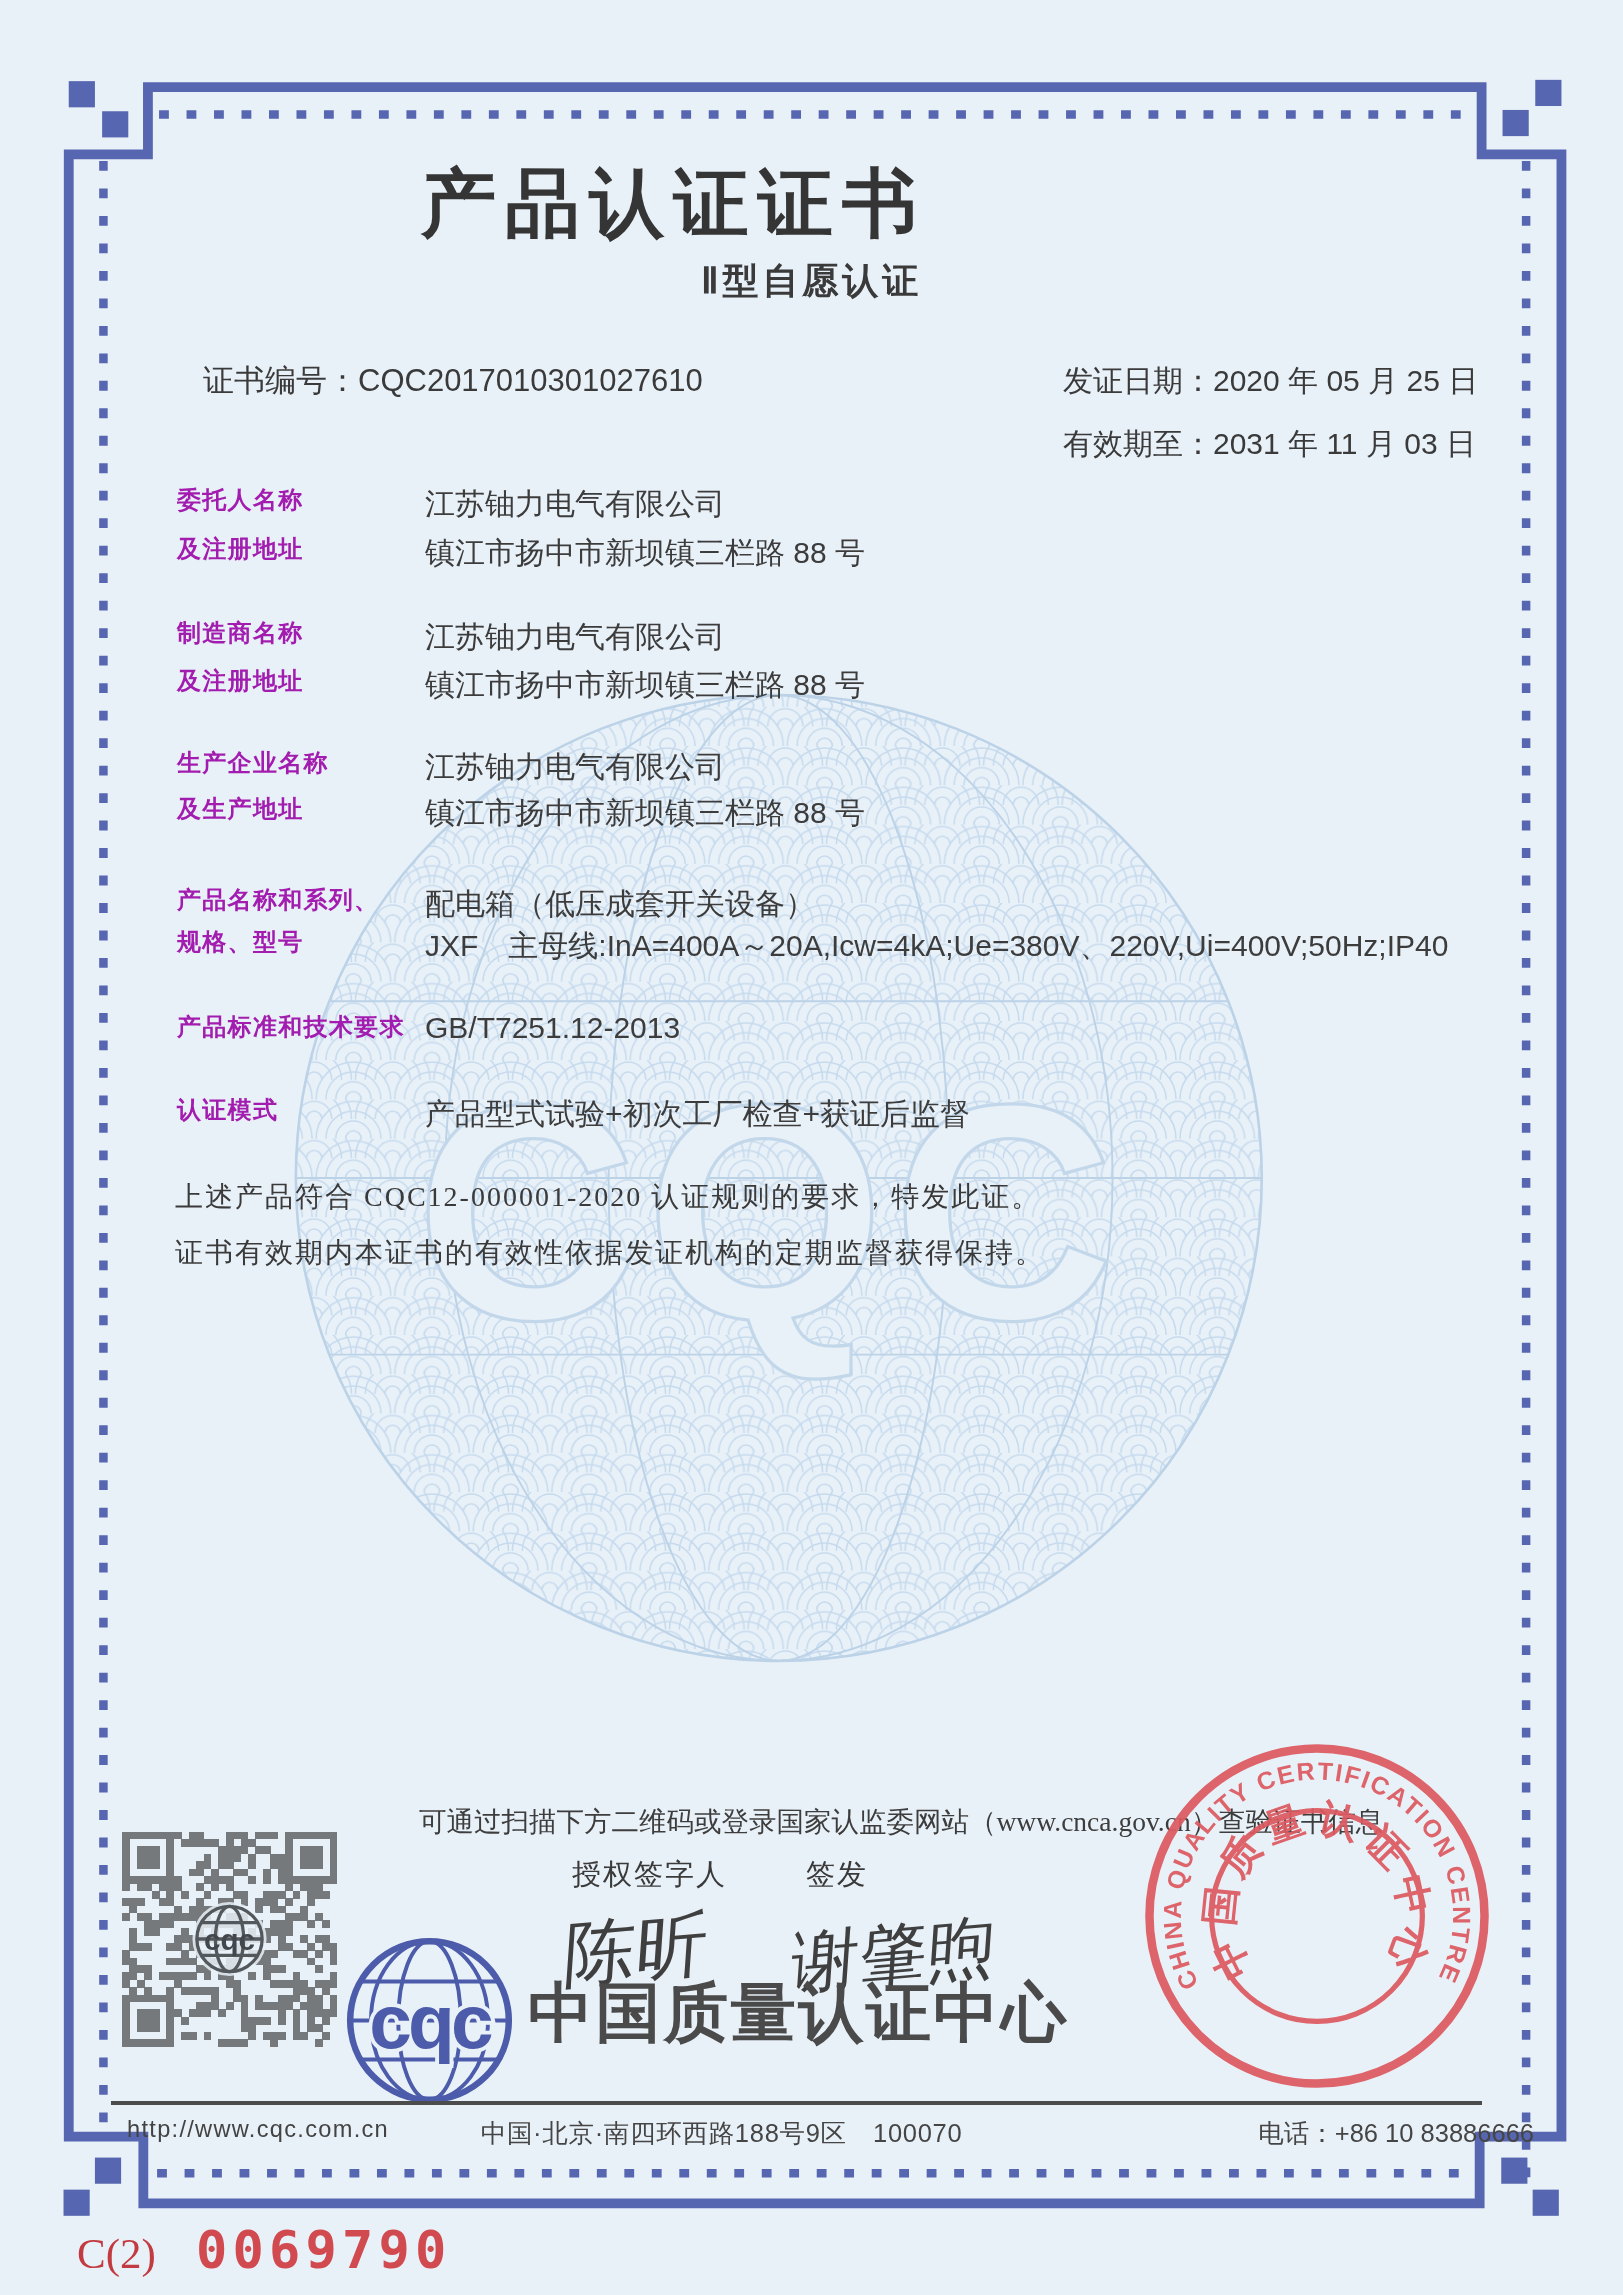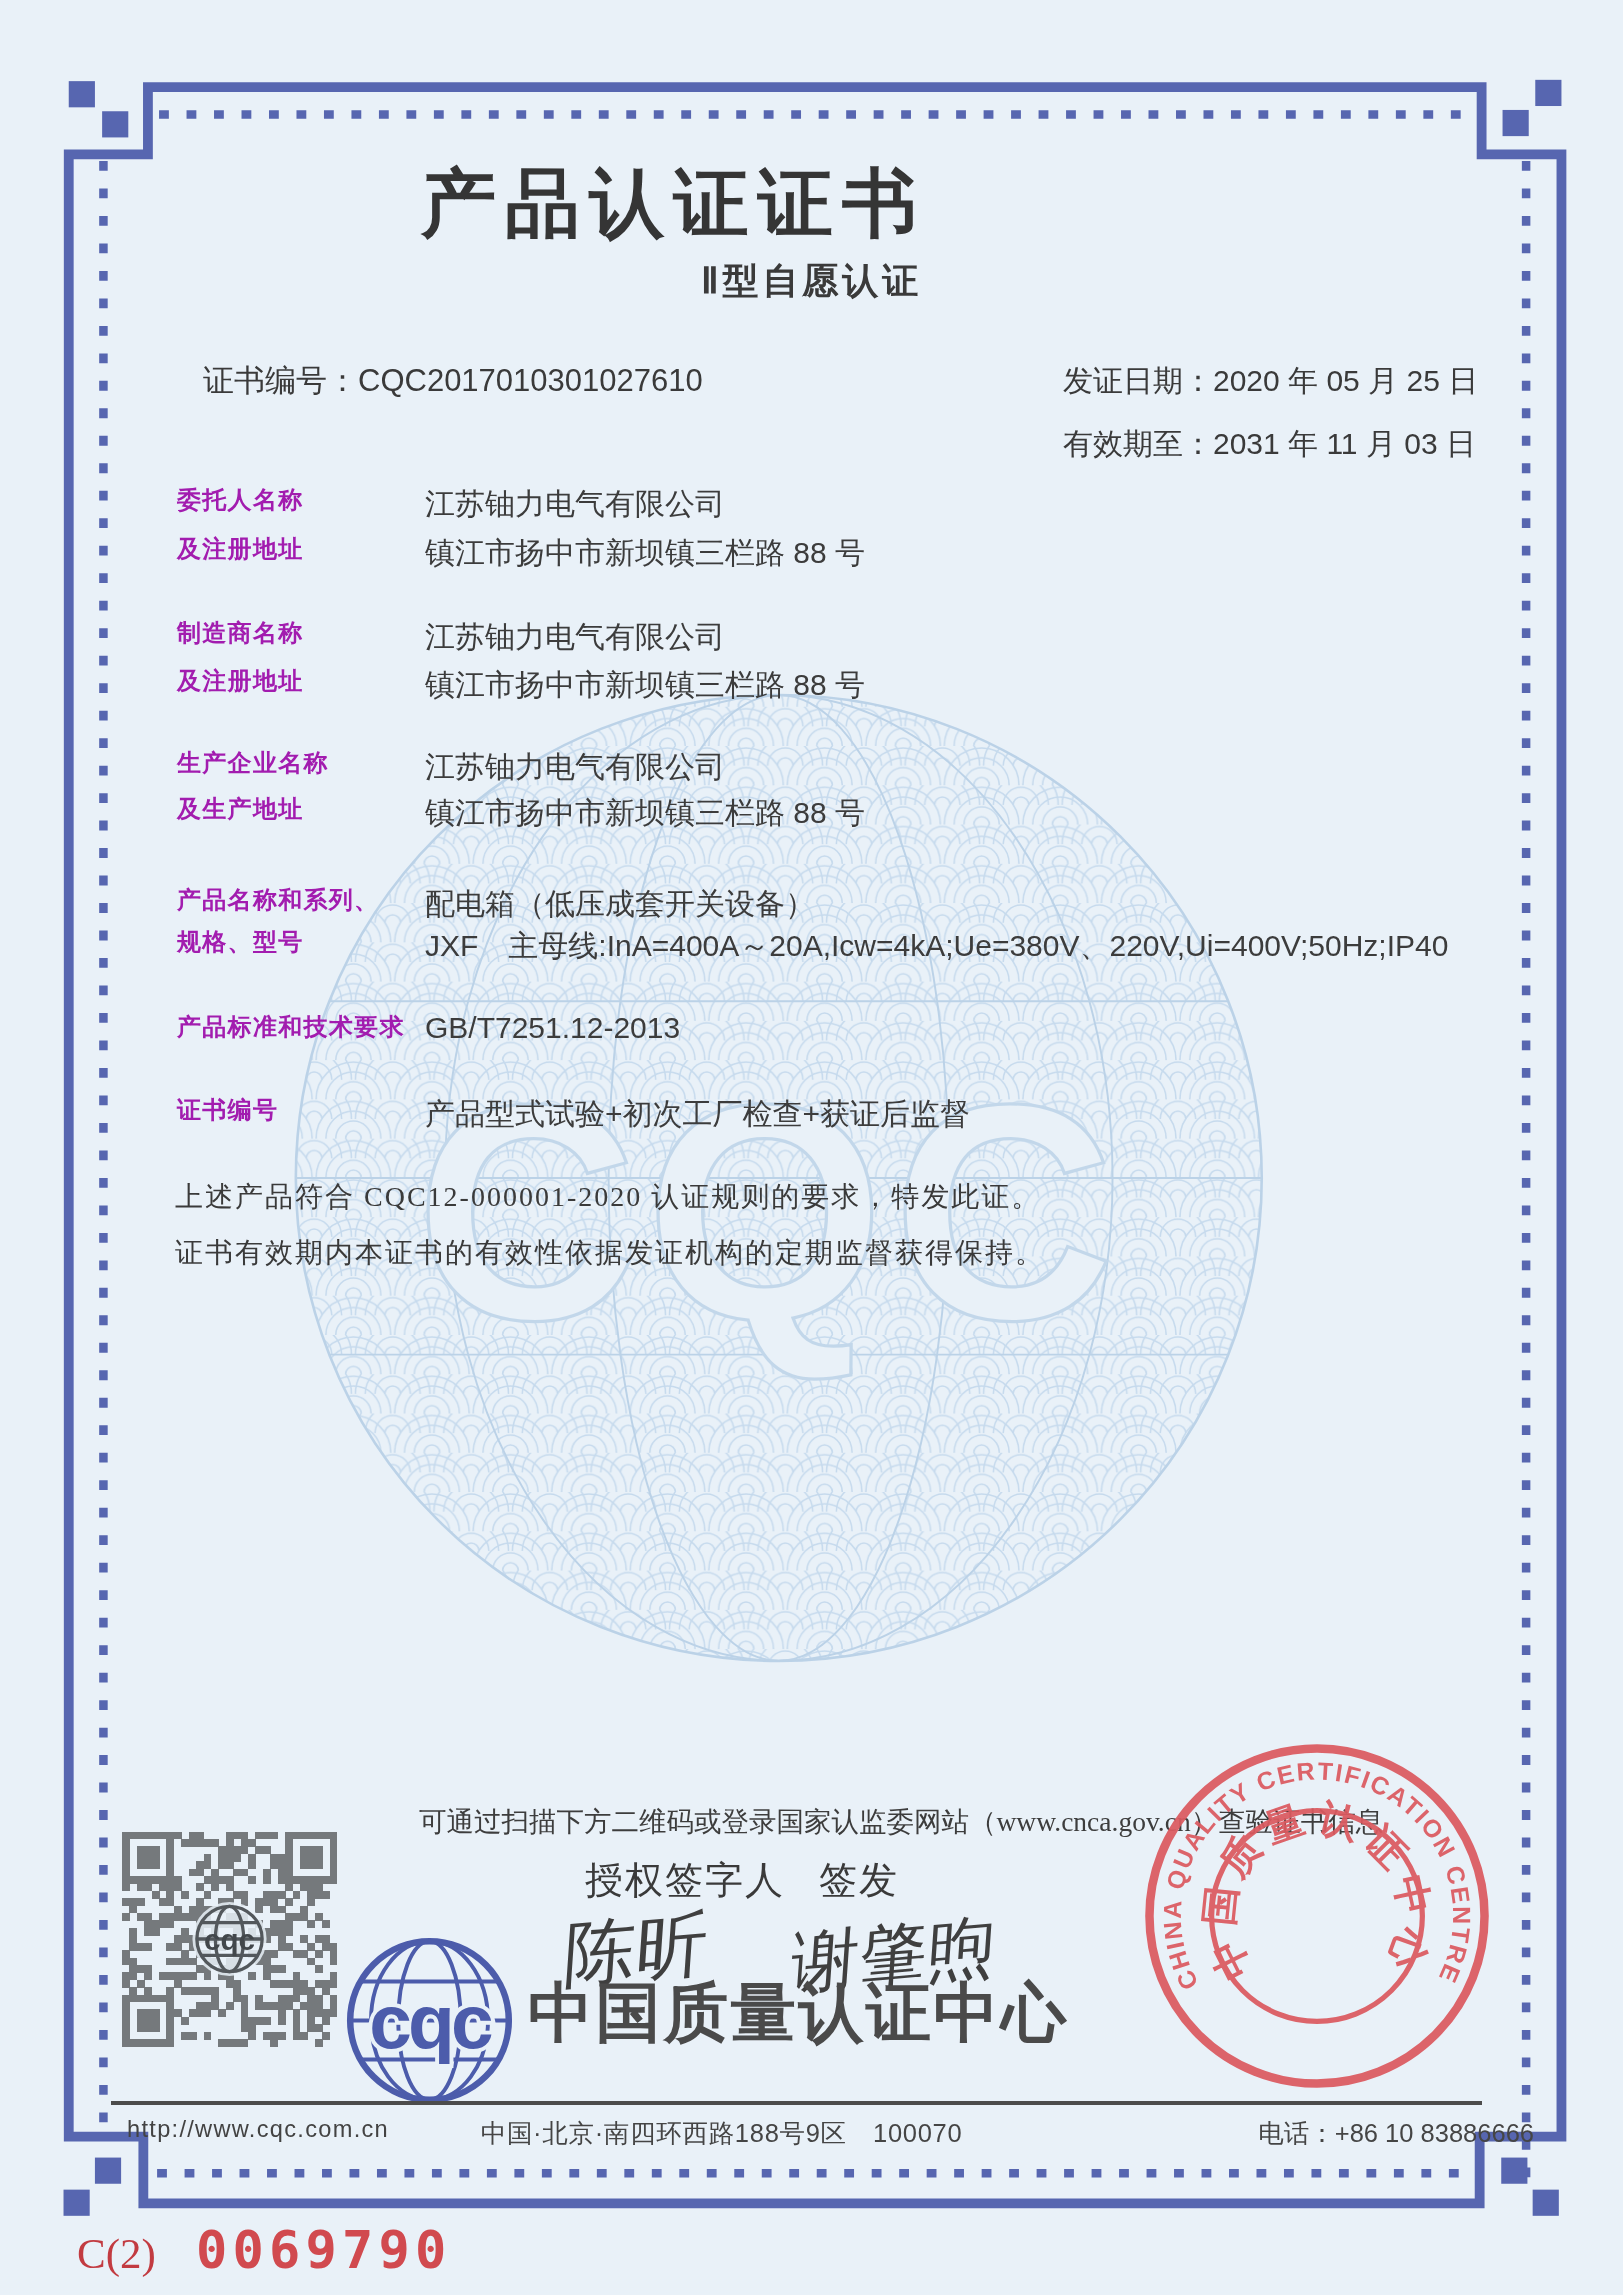--- a/index.html
+++ b/index.html
@@ -12,21 +12,21 @@
          font-size:36px;font-weight:700;letter-spacing:3.9px;color:#3a3a3a;}
   .fs{font-family:Liberation Mono, monospace;}
   .certline{position:absolute;left:203px;top:360px;font-size:31px;color:#3a3a3a;}
   .dateline{position:absolute;left:1063px;font-size:30px;color:#3a3a3a;white-space:nowrap;}
   .flabel{position:absolute;left:177px;font-size:24px;font-weight:700;letter-spacing:1.3px;color:#a21caf;white-space:nowrap;}
   .fvalue{position:absolute;left:425px;font-size:30px;color:#3c3c3c;white-space:nowrap;}
   .para{position:absolute;left:175px;font-size:28px;color:#3a3a3a;letter-spacing:2px;
         font-family:"Liberation Serif",serif;white-space:nowrap;}
   .note{position:absolute;left:419px;top:1804px;font-size:27.5px;color:#3d3d3d;
         font-family:"Liberation Serif",serif;white-space:nowrap;}
-  .siglabel{position:absolute;top:1855px;font-size:38px;color:#3a3a3a;letter-spacing:2px;margin-left:13px;}
+  .siglabel{position:absolute;top:1855px;font-size:29px;color:#3a3a3a;letter-spacing:2px;}
   .sig{position:absolute;color:#3f3f3f;font-family:"Liberation Serif",serif;
        transform:rotate(-5deg) skewX(-9deg);white-space:nowrap;}
   .orgname{position:absolute;left:528px;top:1969px;font-size:65px;font-weight:600;
            letter-spacing:2.6px;color:#4a4a4a;white-space:nowrap;}
   .qr{position:absolute;left:122px;top:1831px;width:215px;height:216px;}
   .rule{position:absolute;left:111px;top:2101px;width:1371px;height:3.9px;background:#4c4c4c;}
   .footurl{position:absolute;left:127px;top:2116px;font-size:23.6px;letter-spacing:1.3px;color:#434343;
            font-family:Liberation Sans, sans-serif;}
   .footaddr{position:absolute;left:0;top:2116px;width:1443px;text-align:center;font-size:25.5px;color:#454545;letter-spacing:0.7px;}
   .footphone{position:absolute;right:89px;top:2116px;font-size:25.5px;color:#454545;}
@@ -111,21 +111,21 @@
   <div class="flabel" style="top:747px">生产企业名称</div>
   <div class="fvalue" style="top:747px">江苏铀力电气有限公司</div>
   <div class="flabel" style="top:793px">及生产地址</div>
   <div class="fvalue" style="top:793px">镇江市扬中市新坝镇三栏路 88 号</div>
   <div class="flabel" style="top:884px">产品名称和系列、</div>
   <div class="fvalue" style="top:884px">配电箱（低压成套开关设备）</div>
   <div class="flabel" style="top:926px">规格、型号</div>
   <div class="fvalue" style="top:926px">JXF　主母线:InA=400A～20A,Icw=4kA;Ue=380V、220V,Ui=400V;50Hz;IP40</div>
   <div class="flabel" style="top:1011px">产品标准和技术要求</div>
   <div class="fvalue" style="top:1011px">GB/T7251.12-2013</div>
-  <div class="flabel" style="top:1094px">证书编号</div>
+  <div class="flabel" style="top:1094px">认证模式</div>
   <div class="fvalue" style="top:1094px">产品型式试验+初次工厂检查+获证后监督</div>
 
   <div class="para" style="top:1178px">上述产品符合 CQC12-000001-2020 认证规则的要求，特发此证。</div>
   <div class="para" style="top:1234px">证书有效期内本证书的有效性依据发证机构的定期监督获得保持。</div>
 
   <div class="note">可通过扫描下方二维码或登录国家认监委网站（www.cnca.gov.cn）查验证书信息</div>
 
   <div class="qr"><svg viewBox="0 0 29 29" width="100%" height="100%">
         <g fill="#75797c" shape-rendering="crispEdges">
           <rect x="0" y="0" width="1.06" height="1.06"></rect>

